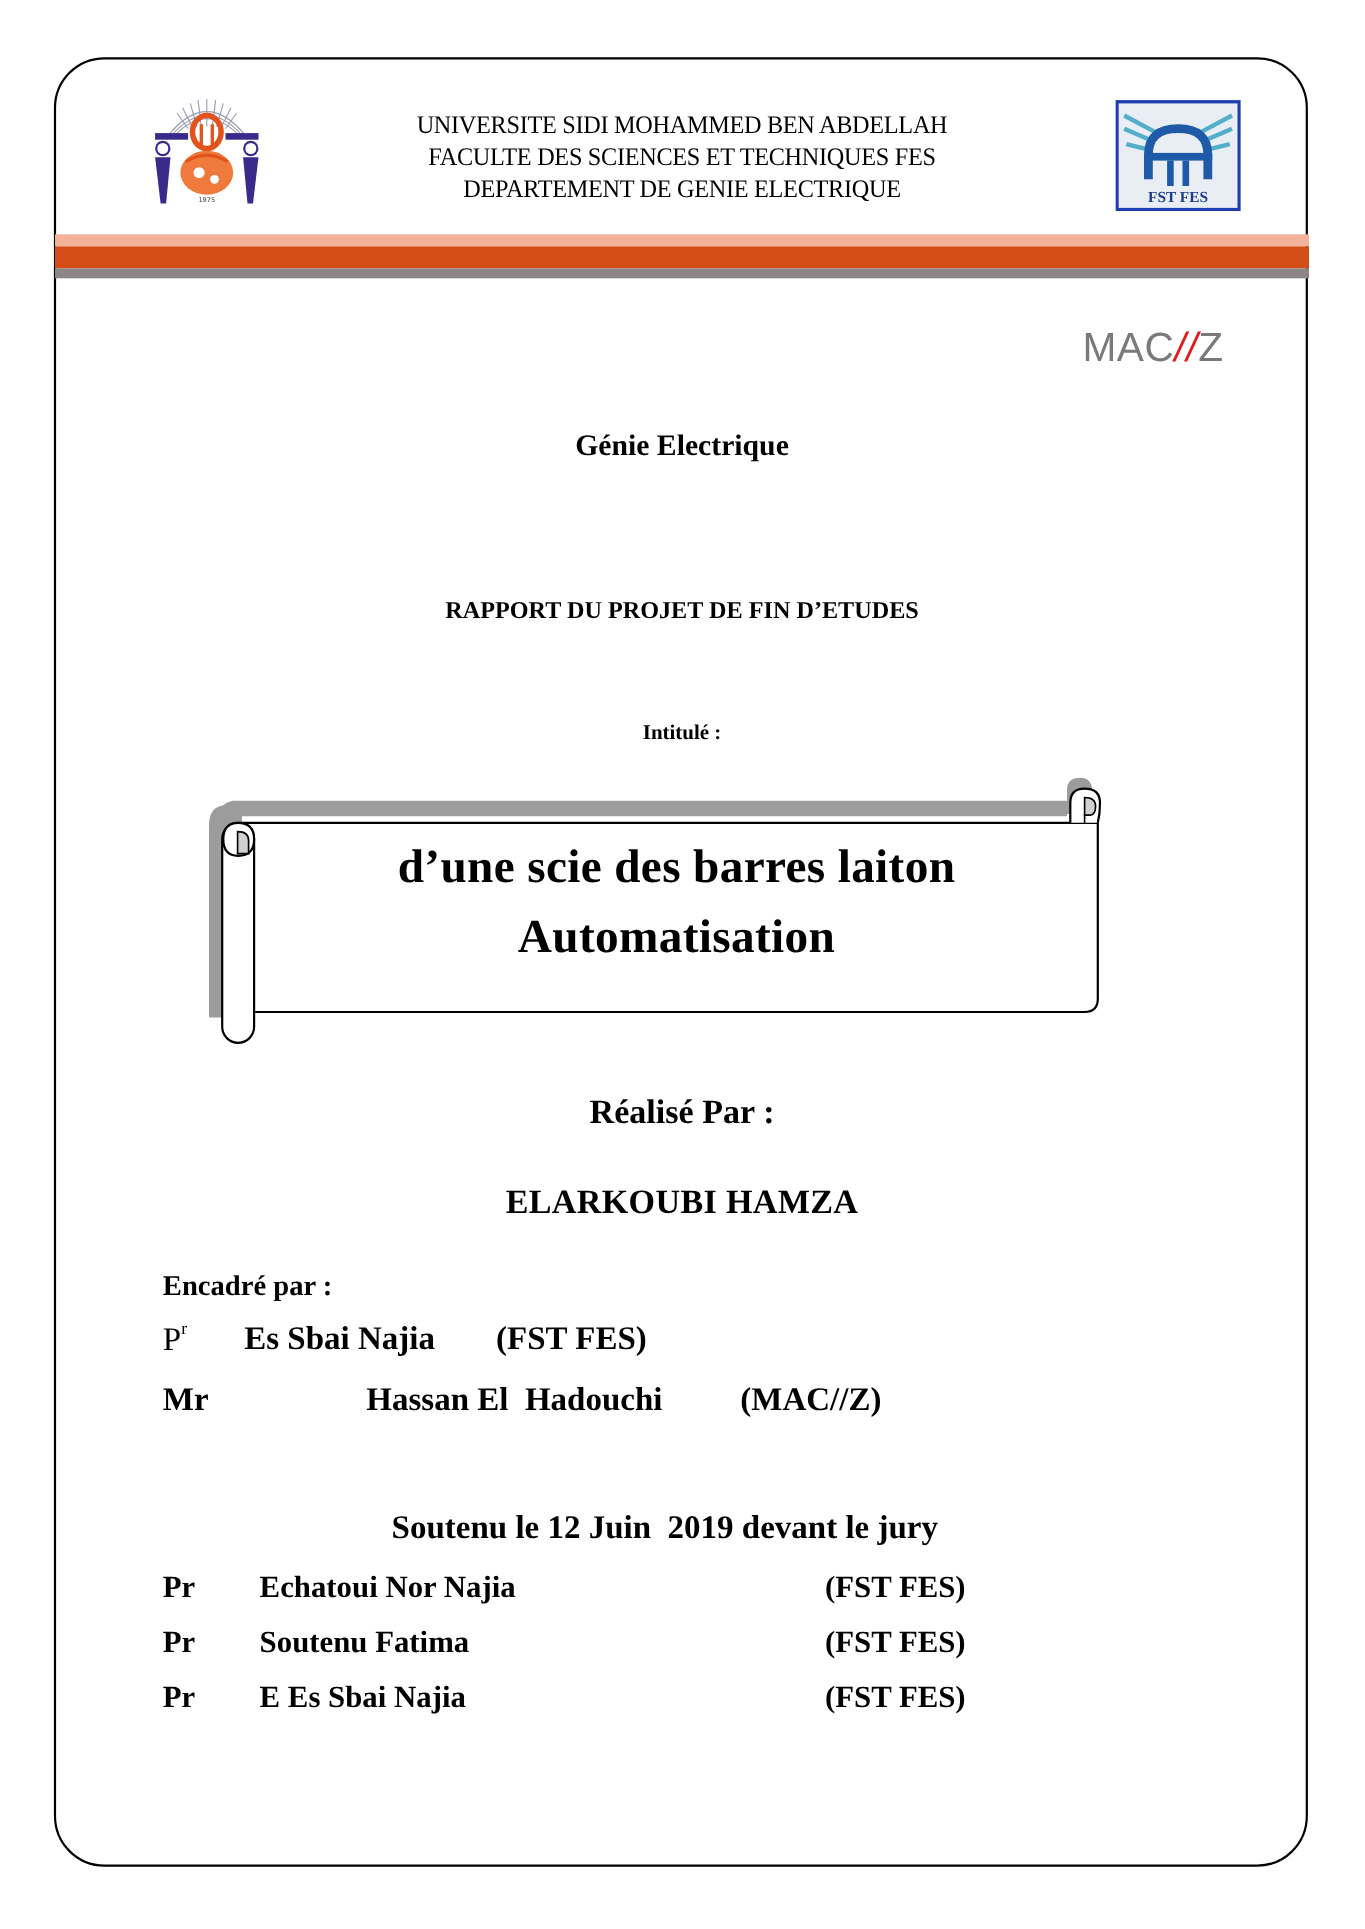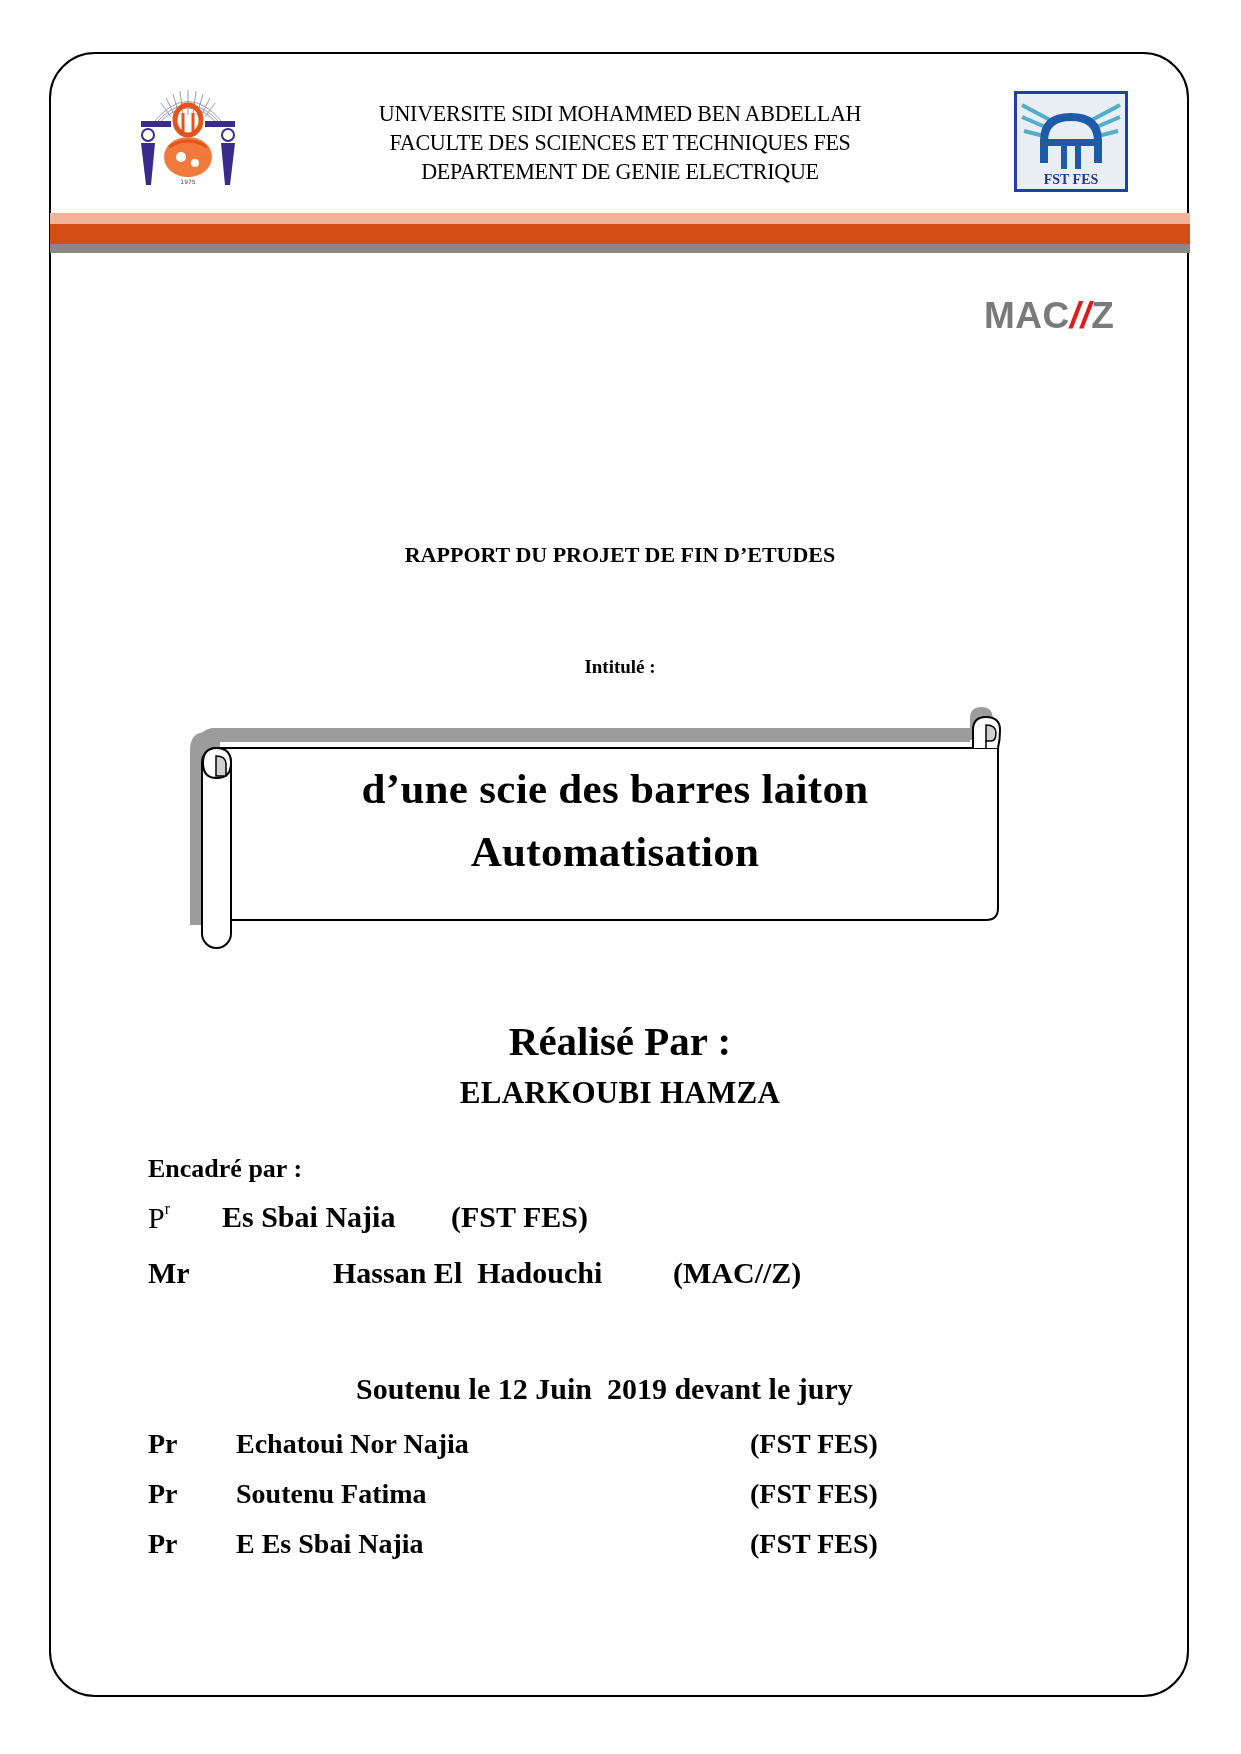--- a/index.html
+++ b/index.html
@@ -13,32 +13,32 @@
     
     .header-text { left: 280px; width: 680px; top: 99px; text-align: center;
                    font-family: "Liberation Serif", serif; font-size: 23px; line-height: 29px;
                    letter-spacing: -0.3px; transform: scaleX(0.96); transform-origin: center; }
     .header-text div { white-space: nowrap; }
     .band { left: 50px; width: 1140px; }
     .band-light { top: 213px; height: 11px; }
     .band-orange { top: 224px; height: 20px; }
     .band-gray { top: 244px; height: 9px; }
 
-    .macz { left: 984px; top: 295px; font-family: "Liberation Sans", sans-serif; font-weight: bold;
+    .macz { left: 984px; top: 295px; font-family: "Liberation Sans", sans-serif; font-weight: normal;
             font-size: 37px; letter-spacing: 0.5px; }
     .macz .slash { font-style: italic; }
 
     .licence { left: 250px; width: 740px; top: 388px; font-weight: bold; font-size: 27px; line-height: 34px; }
     .rapport { left: 250px; width: 740px; top: 542px; font-weight: bold; font-size: 22px; }
     .intitule { left: 420px; width: 400px; top: 656px; font-weight: bold; font-size: 19px; }
 
     .scroll { left: 190px; top: 700px; }
     .title-lines { left: 230px; width: 770px; top: 757px; font-weight: bold; font-size: 43px; line-height: 63px; letter-spacing: 0.3px; }
 
-    .realise { left: 420px; width: 400px; top: 993px; font-weight: bold; font-size: 41px; margin-top: 24px; }
+    .realise { left: 420px; width: 400px; top: 993px; font-weight: bold; font-size: 31px; }
     .author { left: 380px; width: 480px; top: 1075px; font-weight: bold; font-size: 31px; letter-spacing: 0.3px; }
 
     .enc-label { left: 148px; top: 1154px; font-weight: bold; font-size: 26px; }
     .sup-row { font-size: 30px; white-space: nowrap; }
     .sup1 { top: 1200px; }
     .sup2 { top: 1256px; }
     .title-pr { left: 148px; font-weight: normal; }
     .title-pr sup { font-size: 16px; vertical-align: 14px; }
     .sup1-name { left: 222px; font-weight: bold; }
     .sup1-org { left: 451px; font-weight: bold; }
@@ -115,20 +115,21 @@
 
 <div class="abs band band-light" style="background:#F2B39A;"></div>
 <div class="abs band band-orange" style="background:#D34D17;"></div>
 <div class="abs band band-gray" style="background:#8E8587;"></div>
 
 <div class="abs macz">
   <span style="color:#7A7A7A;">MAC</span><span class="slash" style="color:#E01B1B;">//</span><span style="color:#7A7A7A;">Z</span>
 </div>
 
 <div class="abs licence center">
+  <div>Génie Electrique</div>
 </div>
 
 <div class="abs rapport center">RAPPORT DU PROJET DE FIN D’ETUDES</div>
 
 <div class="abs intitule center">Intitulé :</div>
 
 <div class="abs scroll">
   <svg width="830" height="250" viewBox="0 0 830 250">
 
     <path d="M10 40 Q10 30 22 28 L780 28 L780 18 Q780 7 792 7 Q802 7 803 18 L803 40 L30 40 L30 215 L10 215 Z" fill="#9c9c9c"></path>

